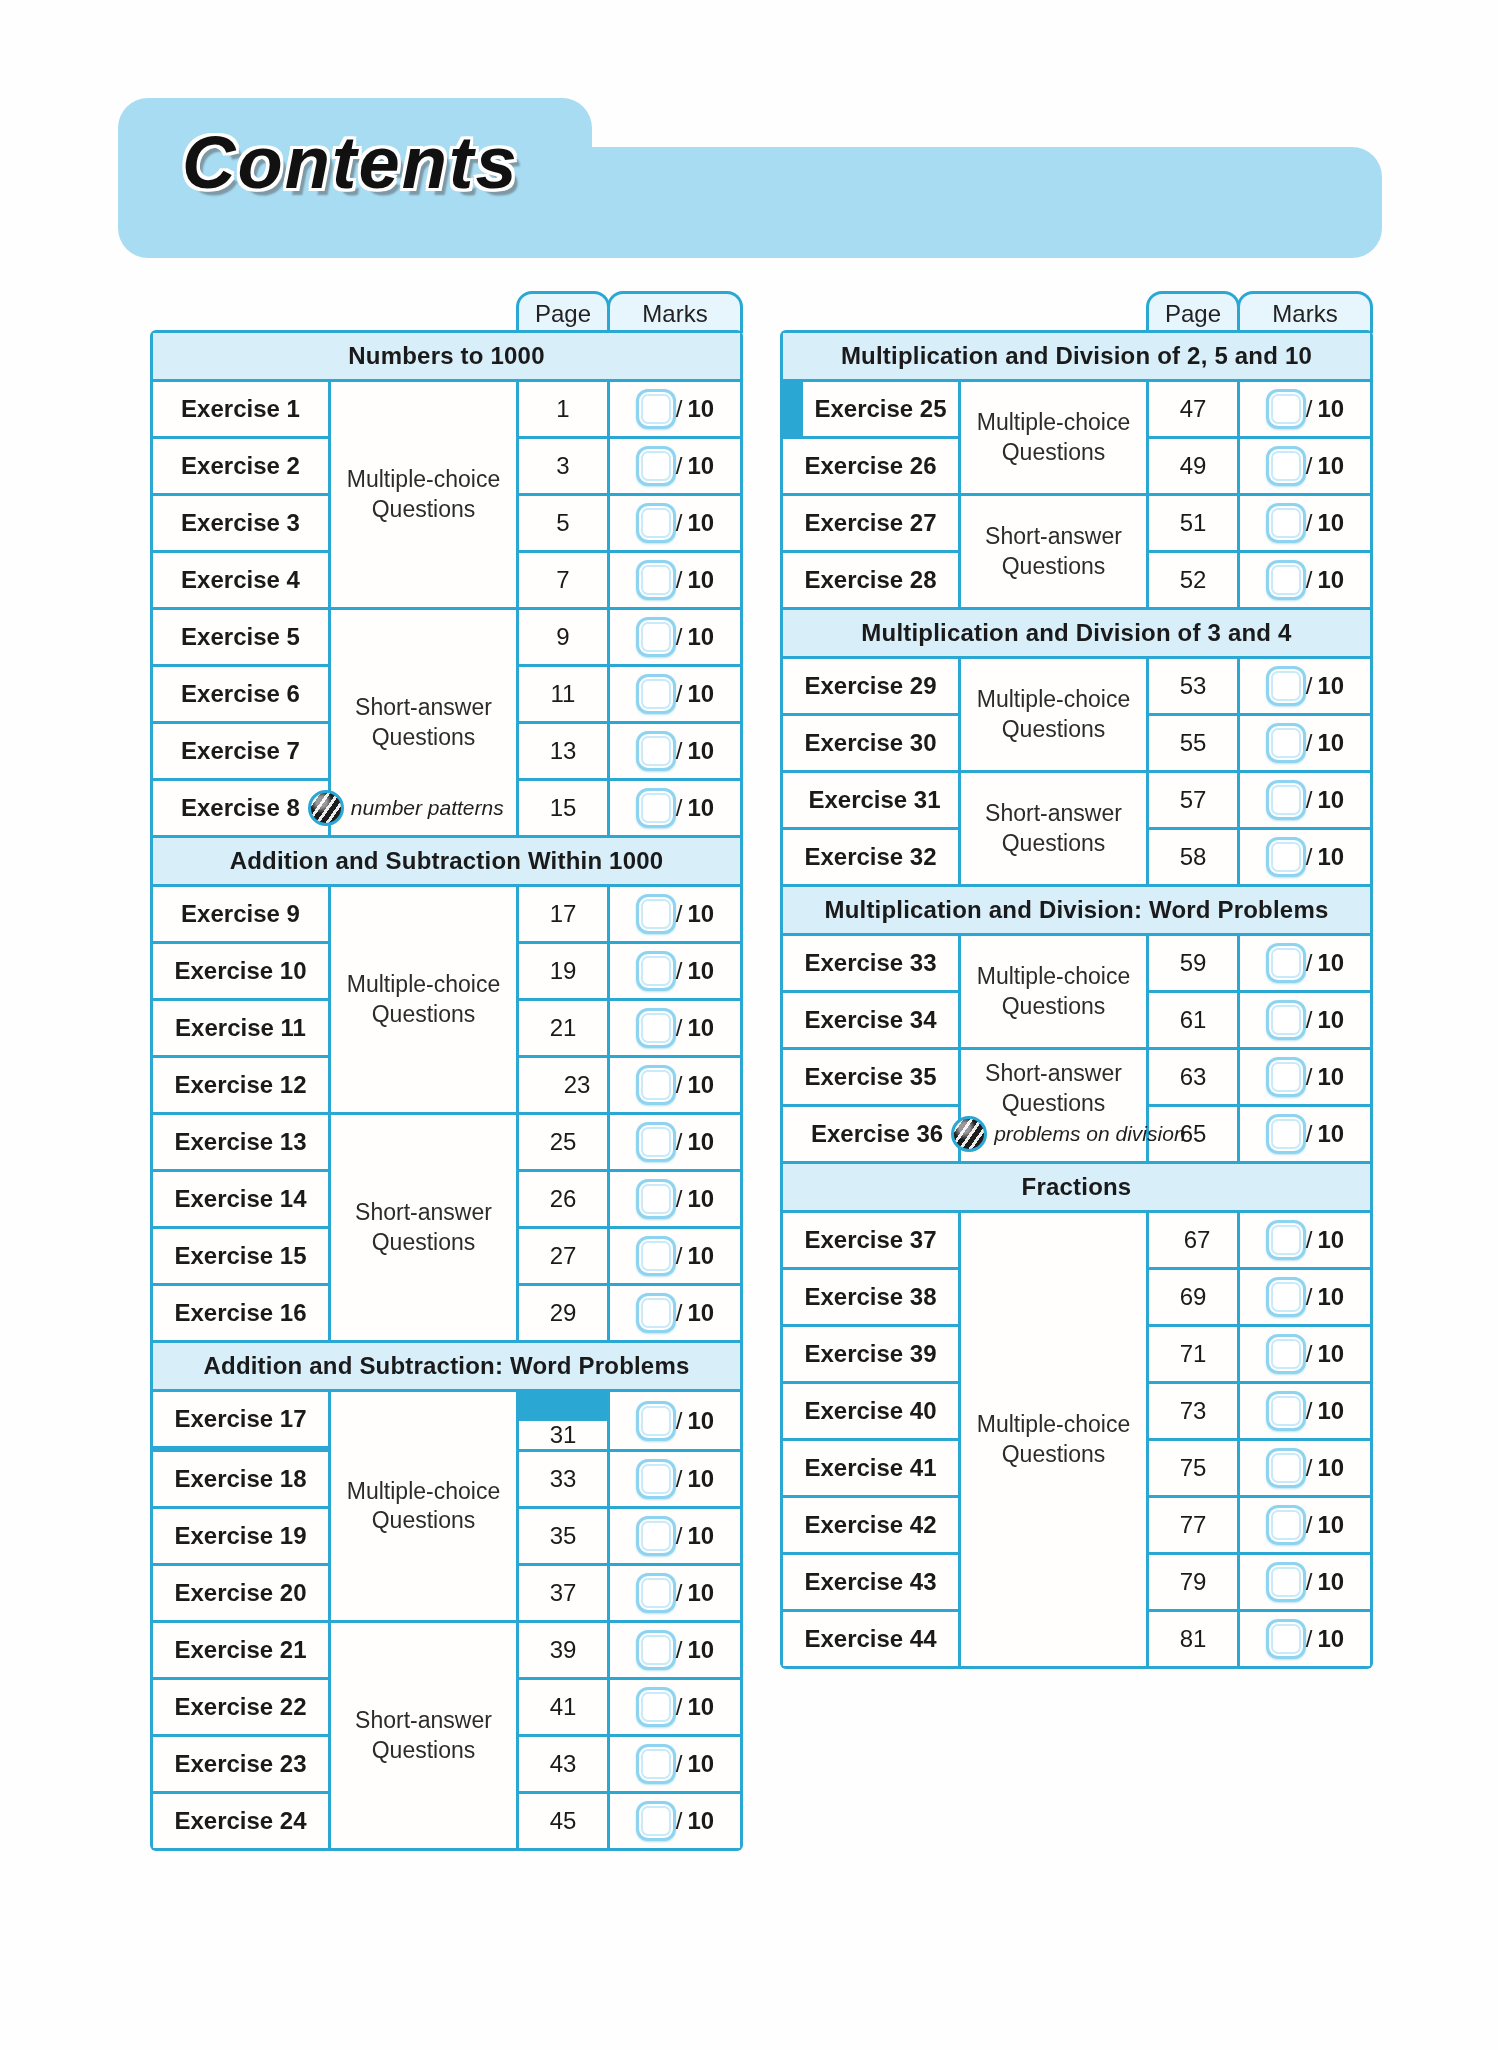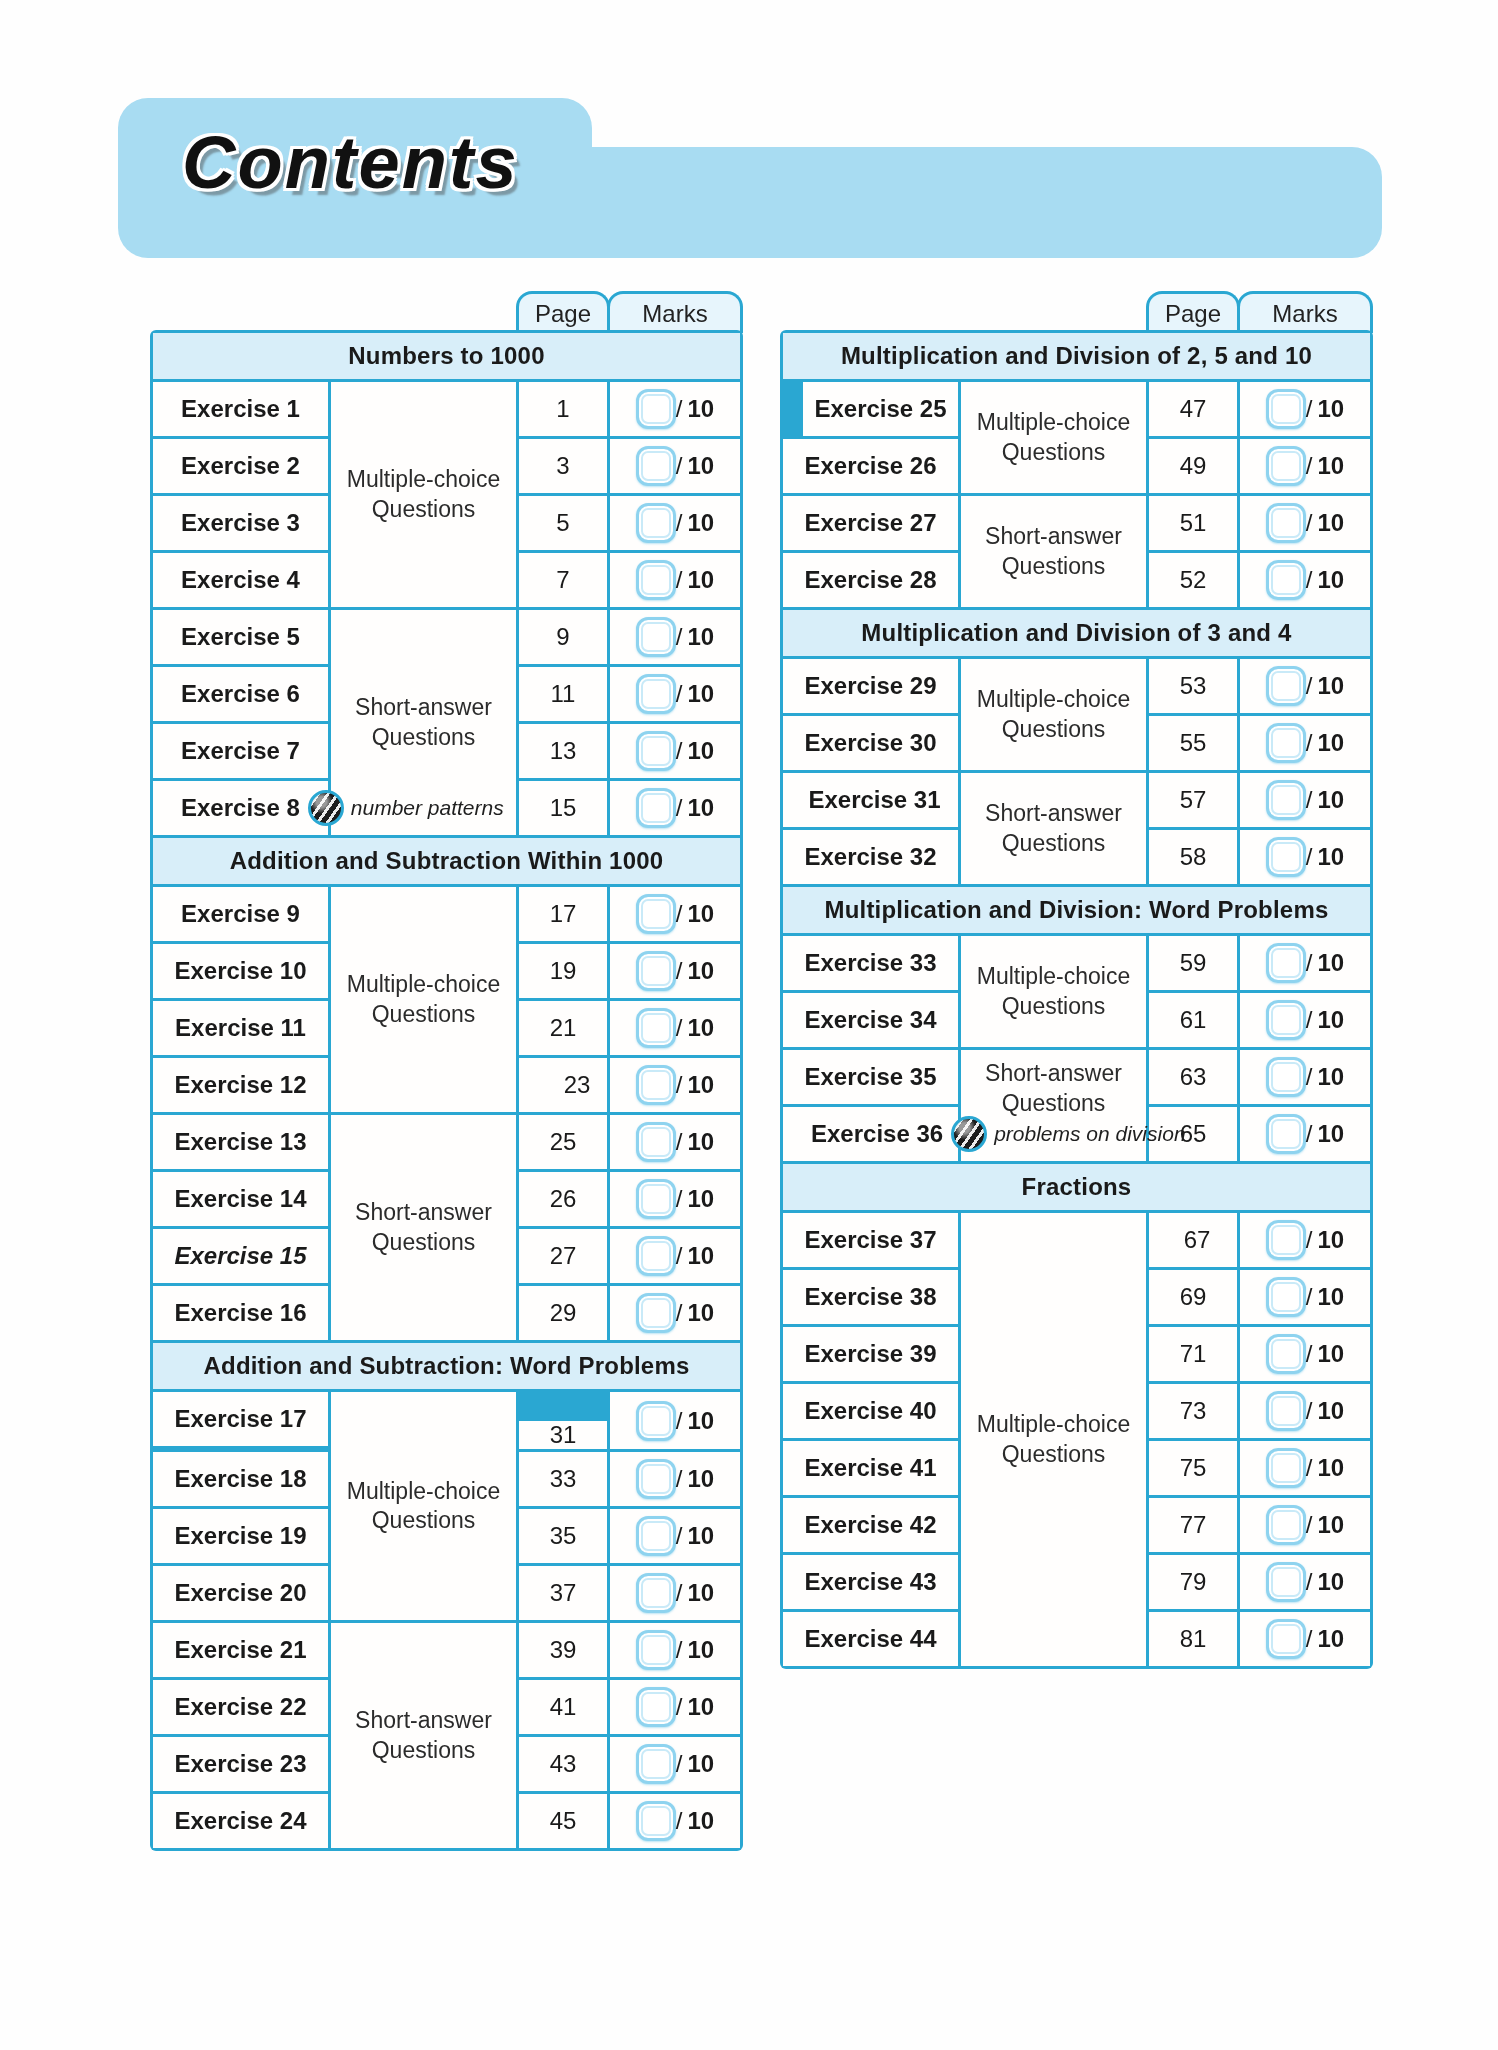--- a/index.html
+++ b/index.html
@@ -188,21 +188,21 @@
     <div class="cell marks-cell" style="grid-area: 15 / 4;">
       <div class="checkbox"></div>
       <div class="marks-text"><span class="slash">/</span><b>10</b></div>
     </div>
     <div class="cell exercise-cell" style="grid-area: 16 / 1;">Exercise 14</div>
     <div class="cell page-cell" style="grid-area: 16 / 3;">26</div>
     <div class="cell marks-cell" style="grid-area: 16 / 4;">
       <div class="checkbox"></div>
       <div class="marks-text"><span class="slash">/</span><b>10</b></div>
     </div>
-    <div class="cell exercise-cell" style="grid-area: 17 / 1; font-style: italic;">Exercise 15</div>
+    <div class="cell exercise-cell" style="grid-area: 17 / 1;">Exercise 15</div>
     <div class="cell page-cell" style="grid-area: 17 / 3;">27</div>
     <div class="cell marks-cell" style="grid-area: 17 / 4;">
       <div class="checkbox"></div>
       <div class="marks-text"><span class="slash">/</span><b>10</b></div>
     </div>
     <div class="cell exercise-cell" style="grid-area: 18 / 1;">Exercise 16</div>
     <div class="cell page-cell" style="grid-area: 18 / 3;">29</div>
     <div class="cell marks-cell" style="grid-area: 18 / 4;">
       <div class="checkbox"></div>
       <div class="marks-text"><span class="slash">/</span><b>10</b></div>

